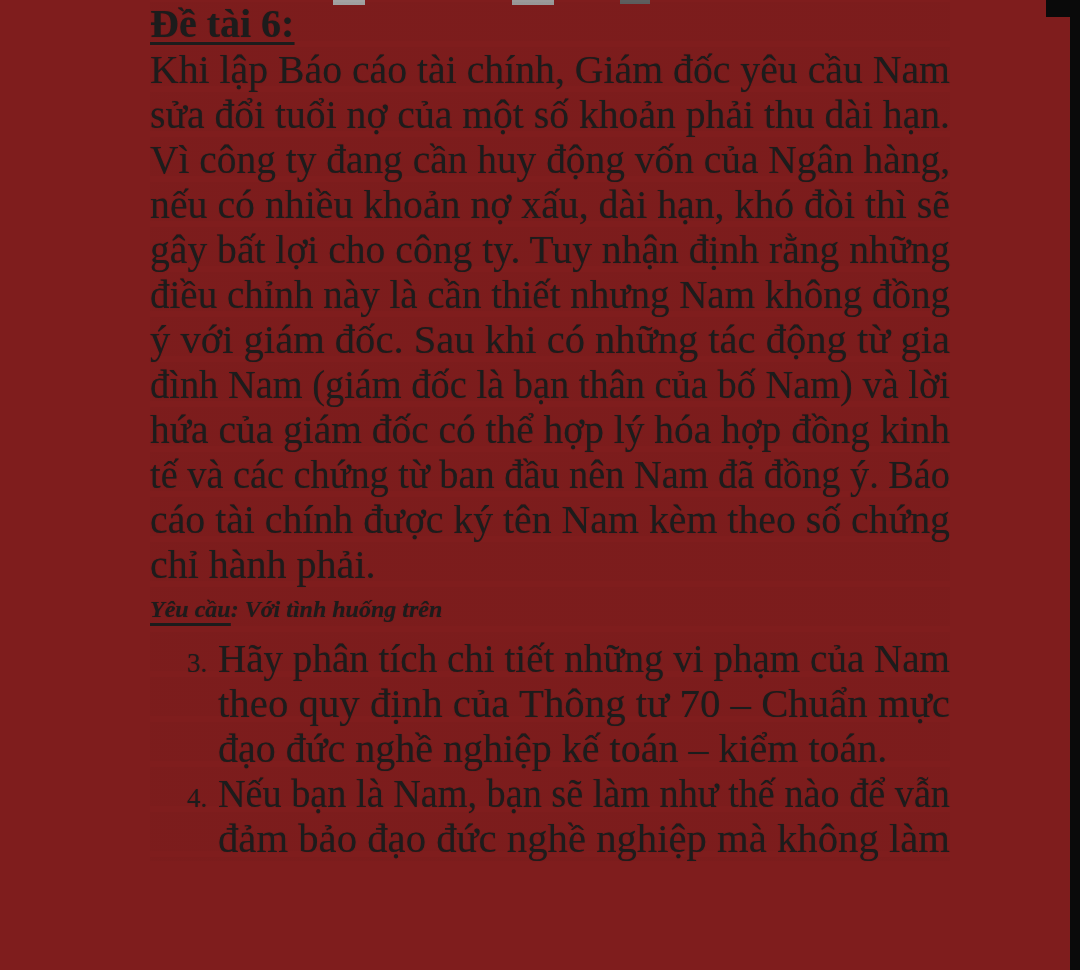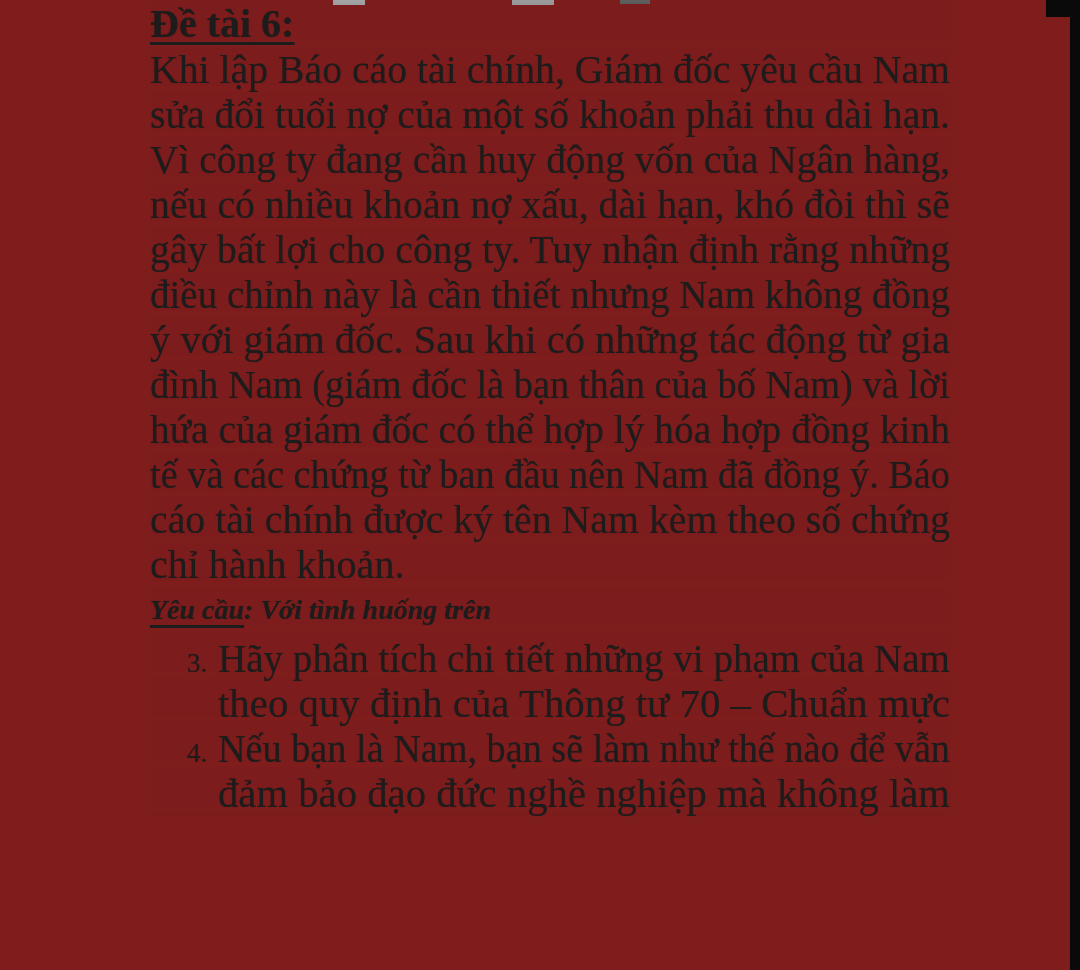--- a/index.html
+++ b/index.html
@@ -33,21 +33,21 @@
     font-size:40px;font-weight:bold;
     text-decoration:underline;text-decoration-thickness:3px;text-underline-offset:5px;
     width:max-content;
   }
   .line{
     height:45px;line-height:45px;font-size:40px;
     white-space:nowrap;width:max-content;
     transform-origin:0 50%;
   }
   .req{
-    height:45px;line-height:45px;font-size:28px;
+    height:45px;line-height:45px;font-size:24px;
     font-weight:bold;font-style:italic;white-space:nowrap;
   }
   .req-u{text-decoration:underline;text-decoration-thickness:3px;text-underline-offset:6px;}
   .item{position:relative;padding-left:68px;}
   .item-first{margin-top:4px;}
   .num{
     position:absolute;left:37px;top:5px;
     font-size:27px;line-height:45px;
   }
 </style>
@@ -71,29 +71,30 @@
       <div class="line" style="transform: scaleX(0.991134);">sửa đổi tuổi nợ của một số khoản phải thu dài hạn.</div>
       <div class="line" style="transform: scaleX(0.985184);">Vì công ty đang cần huy động vốn của Ngân hàng,</div>
       <div class="line" style="transform: scaleX(0.994619);">nếu có nhiều khoản nợ xấu, dài hạn, khó đòi thì sẽ</div>
       <div class="line" style="transform: scaleX(0.990156);">gây bất lợi cho công ty. Tuy nhận định rằng những</div>
       <div class="line" style="transform: scaleX(0.975145);">điều chỉnh này là cần thiết nhưng Nam không đồng</div>
       <div class="line" style="transform: scaleX(1.01416);">ý với giám đốc. Sau khi có những tác động từ gia</div>
       <div class="line" style="transform: scaleX(0.96024);">đình Nam (giám đốc là bạn thân của bố Nam) và lời</div>
       <div class="line" style="transform: scaleX(0.985715);">hứa của giám đốc có thể hợp lý hóa hợp đồng kinh</div>
       <div class="line" style="transform: scaleX(0.957725);">tế và các chứng từ ban đầu nên Nam đã đồng ý. Báo</div>
       <div class="line" style="transform: scaleX(0.994658);">cáo tài chính được ký tên Nam kèm theo số chứng</div>
-      <div class="line">chỉ hành khoản.</div>
+      <div class="line">chỉ hành phải.</div>
     </div>
 
     <div class="req"><span class="req-u">Yêu cầu</span><span>: Với tình huống trên</span></div>
 
     <div class="item item-first">
       <span class="num">3.</span>
       <div class="line" style="transform: scaleX(0.976957);">Hãy phân tích chi tiết những vi phạm của Nam</div>
       <div class="line" style="transform: scaleX(1.02094);">theo quy định của Thông tư 70 – Chuẩn mực</div>
+      <div class="line">đạo đức nghề nghiệp kế toán – kiểm toán.</div>
     </div>
 
     <div class="item">
       <span class="num">4.</span>
       <div class="line" style="transform: scaleX(0.95575);">Nếu bạn là Nam, bạn sẽ làm như thế nào để vẫn</div>
       <div class="line" style="transform: scaleX(1.01768);">đảm bảo đạo đức nghề nghiệp mà không làm</div>
     </div>
 
   </div>
 </div>

